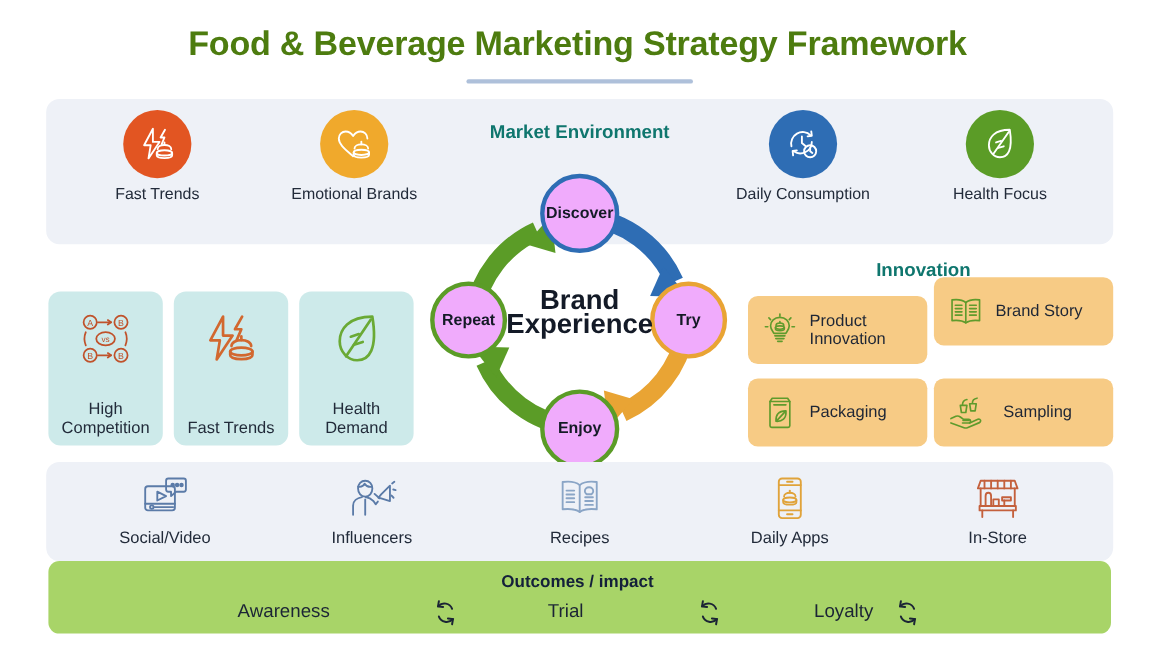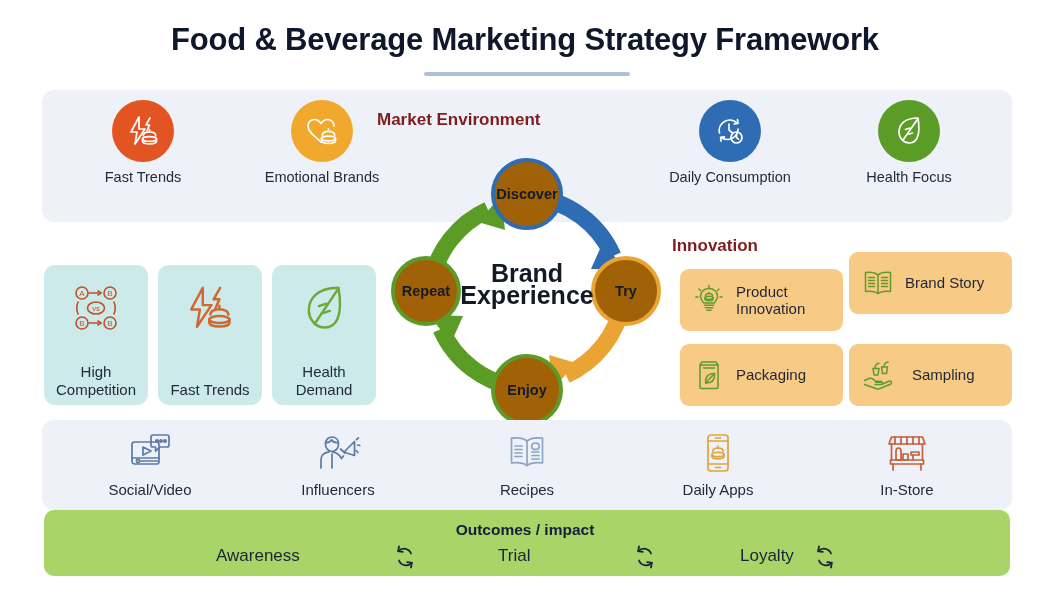--- a/index.html
+++ b/index.html
@@ -12,21 +12,21 @@
     position:relative;
   }
   .stage{position:absolute;inset:0;}
 
   
   .title{
     position:absolute;left:0;top:22px;width:1050px;
     text-align:center;
     font-size:31px;font-weight:bold;
     letter-spacing:-0.2px;
-    color:#0f172a;
+    color:#4d7c0f;
   }
   .title-rule{
     position:absolute;left:424px;top:72px;width:206px;height:4px;
     background:#aec0da;border-radius:2px;
   }
 
   
   .panel{
     position:absolute;
     background:#eef1f7;
@@ -46,22 +46,22 @@
     width:62px;height:62px;border-radius:50%;
     margin:0 auto 7px auto;
     display:flex;align-items:center;justify-content:center;
   }
   .circle-item .lbl{
     font-size:14.5px;line-height:17px;color:#222b3a;
   }
 
   
   .sec-head{
-    position:absolute;font-size:17px;font-weight:bold;color:#7f1d1d;
-    text-align:left;
+    position:absolute;font-size:17px;font-weight:bold;color:#0f766e;
+    text-align:center;
   }
   #head-market{left:377px;top:110px;width:300px;}
   #head-challenges{left:45px;top:236px;width:335px;}
   #head-strategies{left:672px;top:236px;width:335px;}
 
   
   .chal-card{
     position:absolute;top:265px;width:104px;height:140px;
     background:#cdeaea;border-radius:11px;
     display:flex;flex-direction:column;align-items:center;
@@ -96,21 +96,21 @@
   }
   .outcome{
     position:absolute;top:546px;font-size:17px;color:#1b2435;
   }
   .outcome-arrow{position:absolute;top:544px;}
 
   
   #cycle{position:absolute;left:377px;top:142px;width:300px;height:300px;}
   .node{
     position:absolute;width:72px;height:72px;border-radius:50%;
-    background:#a16207;border:4px solid #84cc16;
+    background:#f0abfc;border:4px solid #84cc16;
     display:flex;align-items:center;justify-content:center;
     font-size:14.5px;font-weight:bold;color:#141a26;
     box-sizing:border-box;
   }
   #node-discover{left:114px;top:16px;border-color:#2e6db4;}
   #node-try{left:214px;top:114px;border-color:#e9a434;width:70px;height:70px;}
   #node-enjoy{left:114px;top:212px;border-color:#5b9c27;}
   #node-repeat{left:14px;top:114px;border-color:#5b9c27;width:70px;height:70px;}
   .center-label{
     position:absolute;left:72px;top:120px;width:156px;text-align:center;

